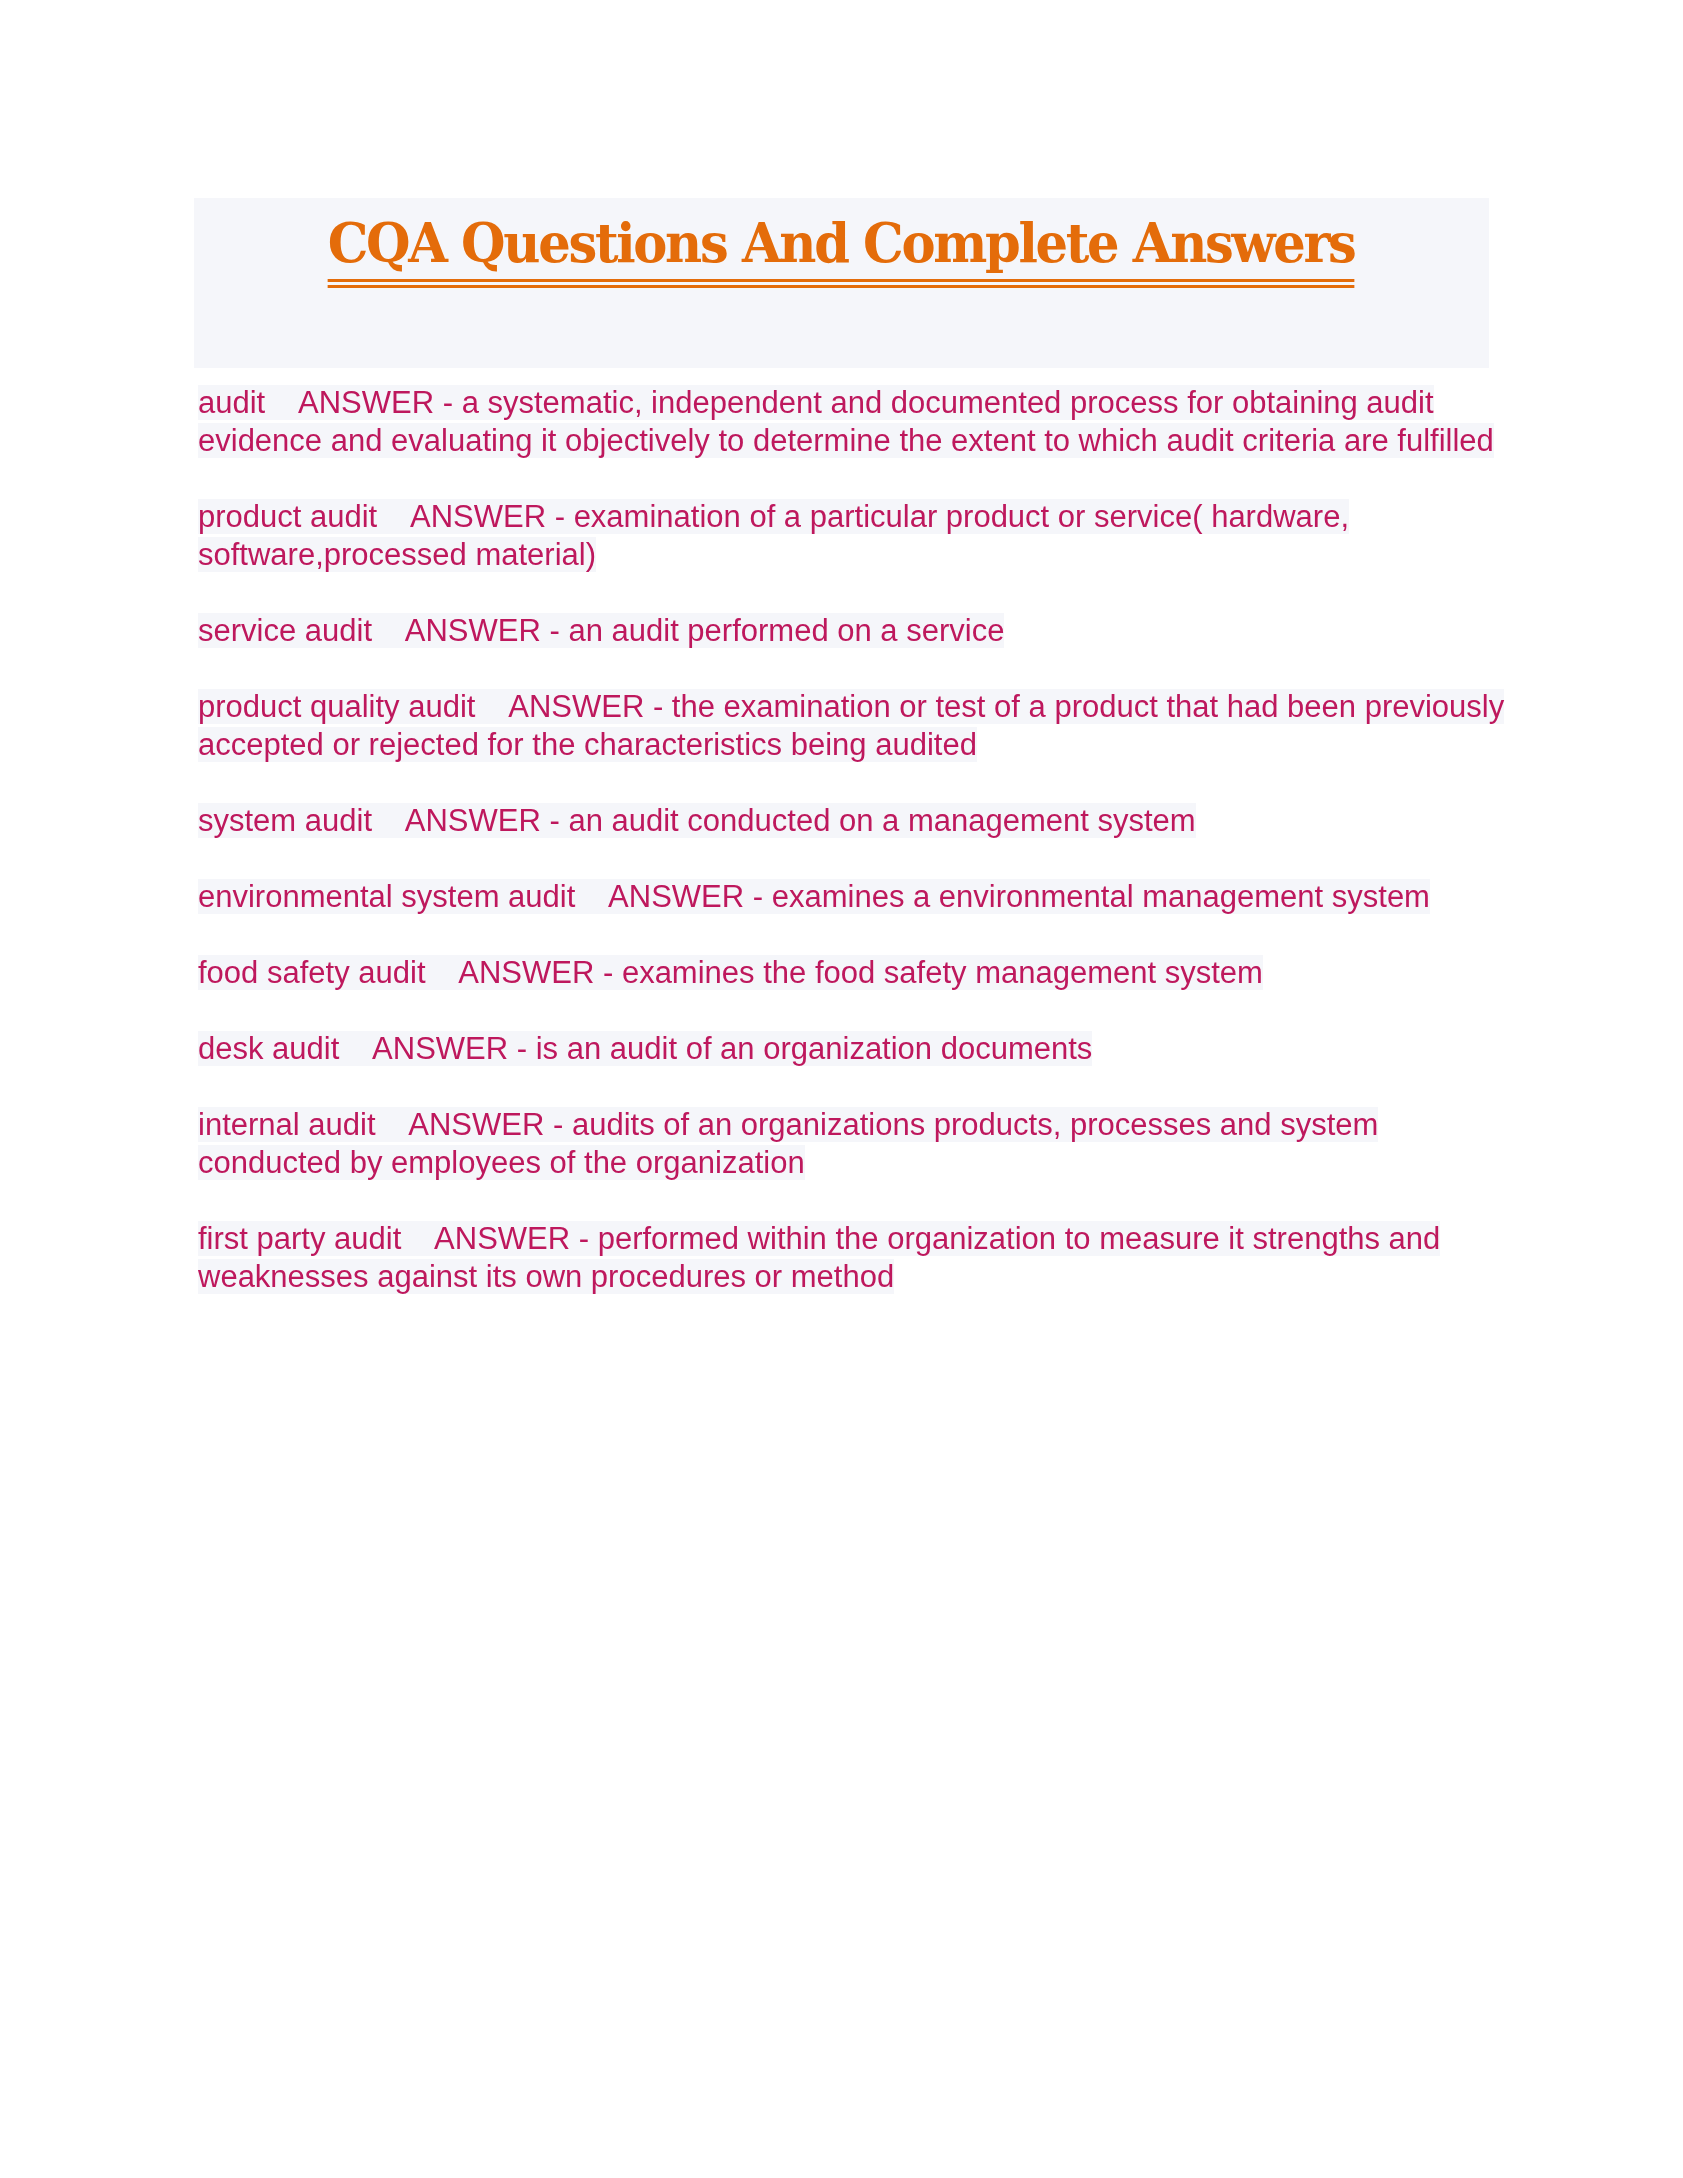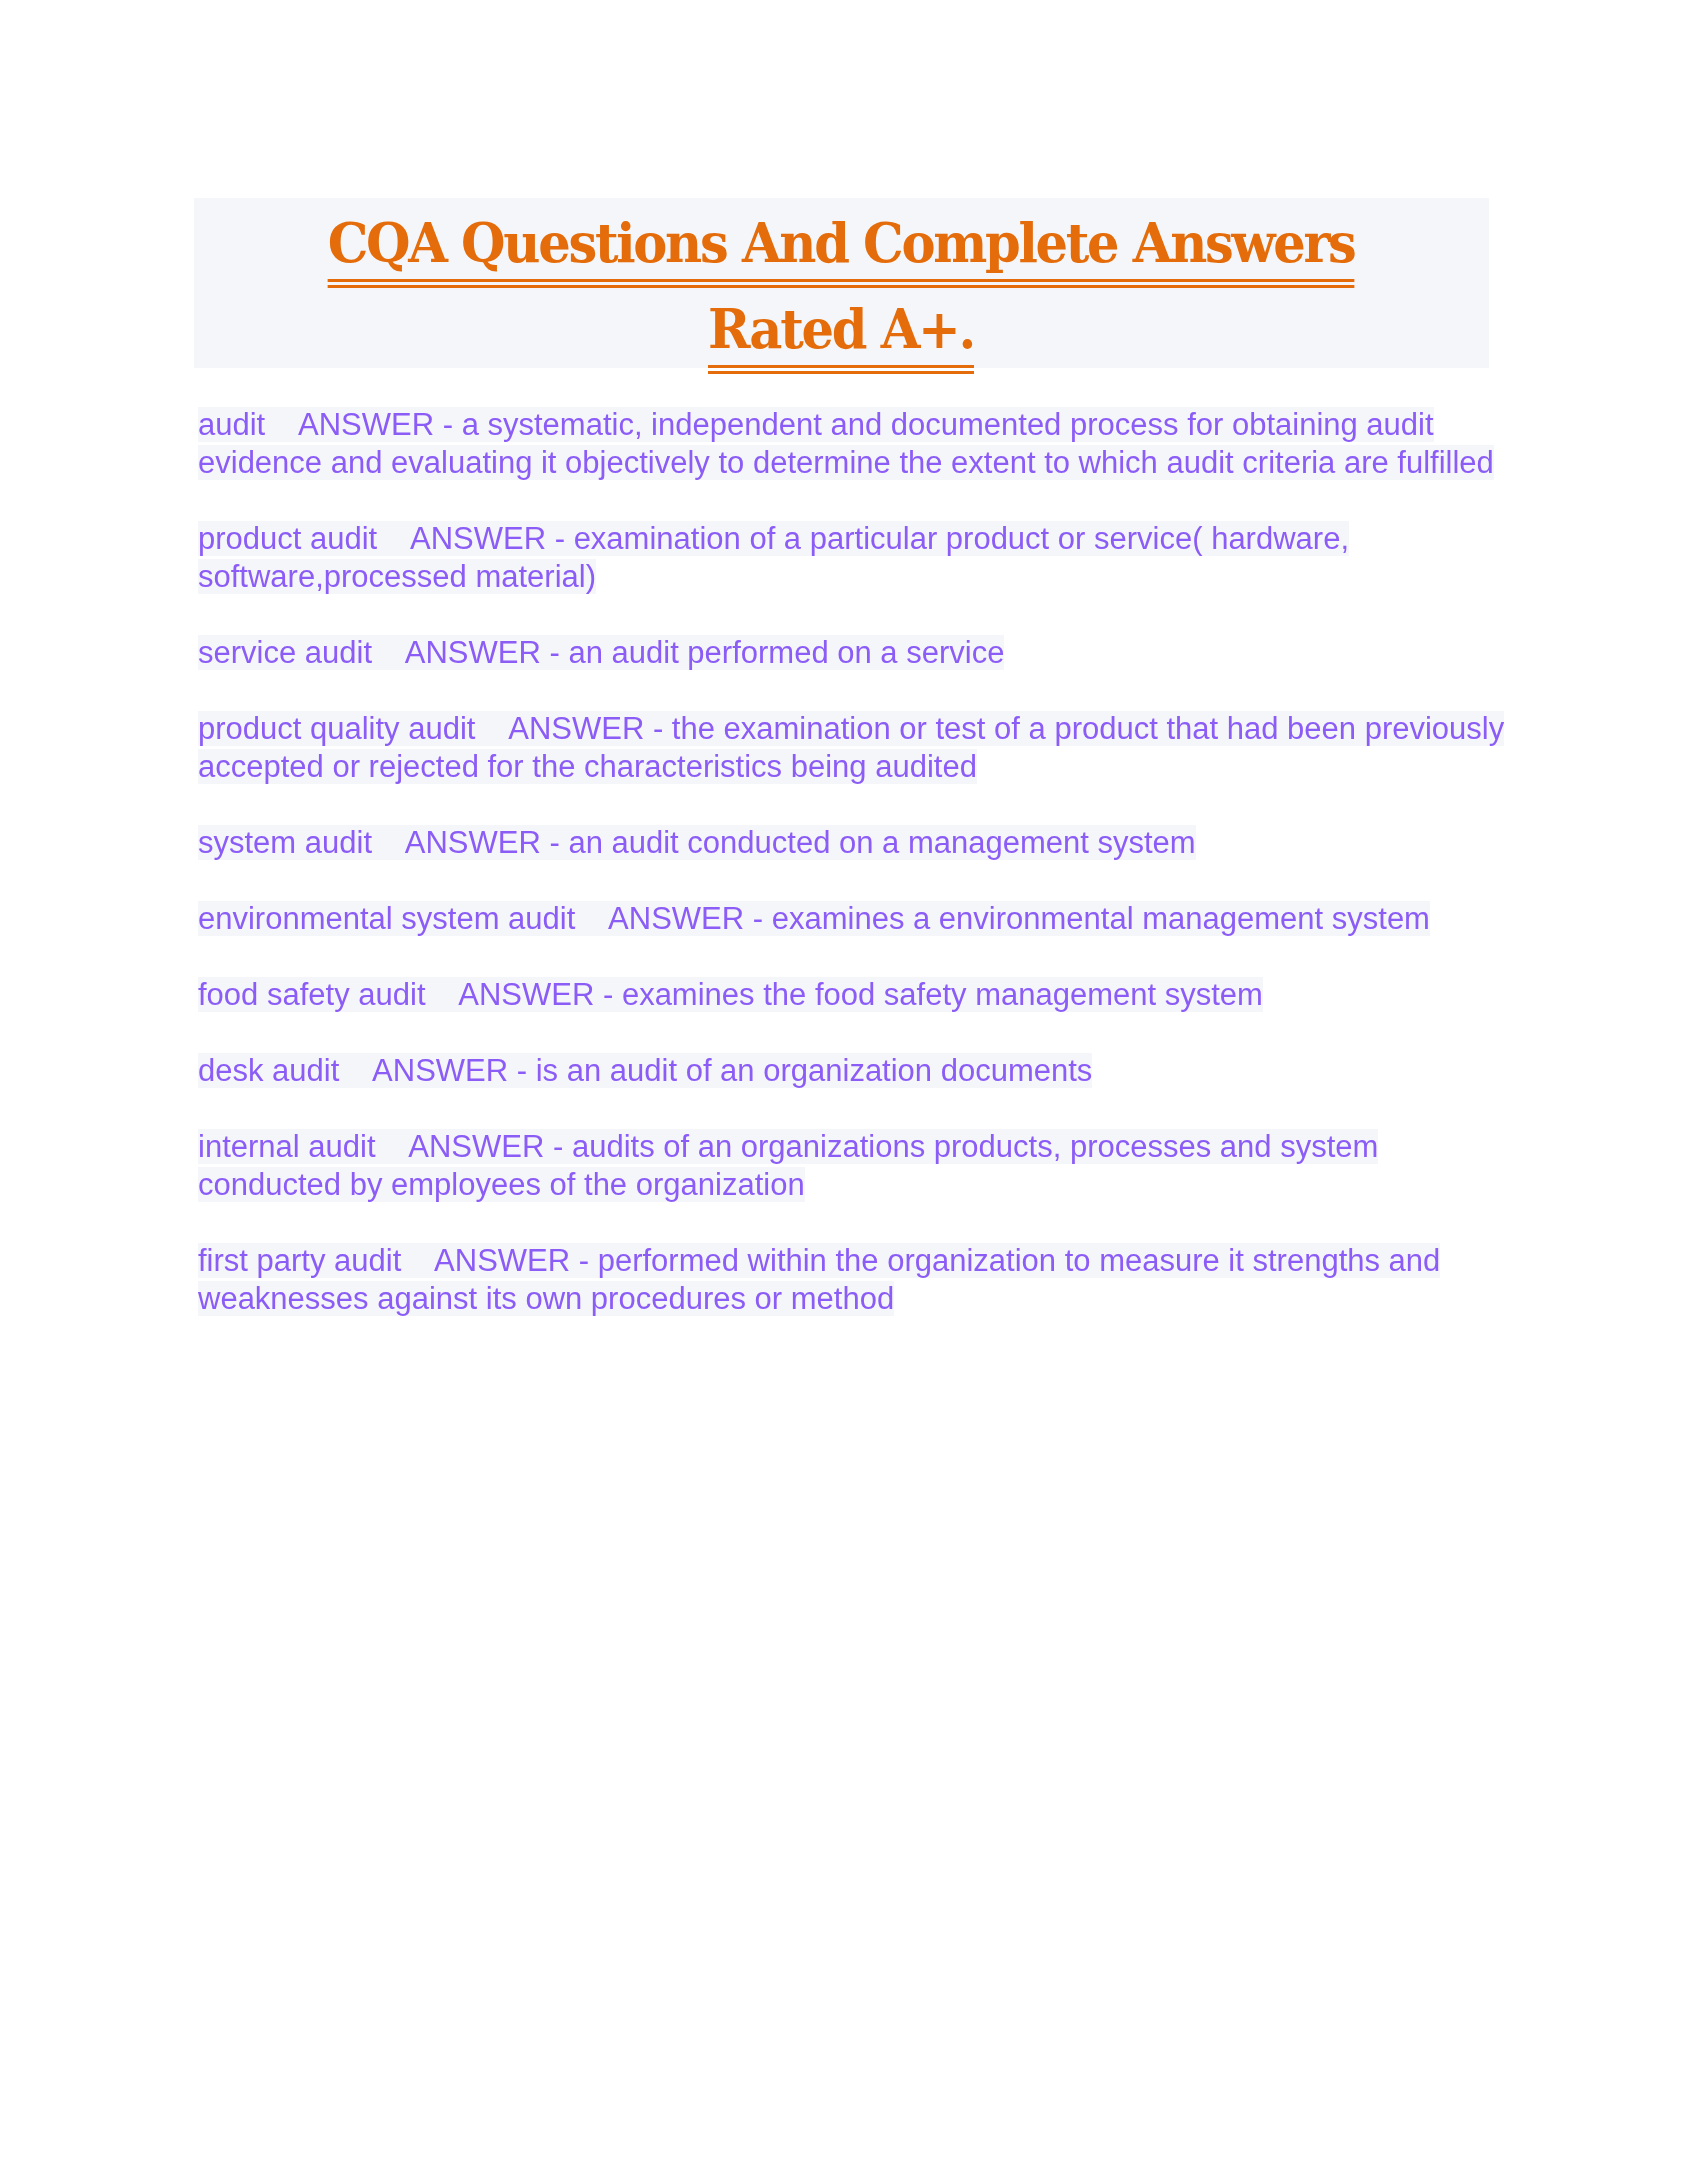--- a/index.html
+++ b/index.html
@@ -20,36 +20,35 @@
       padding-bottom: 2px;
       position: relative;
     }
     .title-line::after {
       content: ""; position: absolute; left: 0; right: 0; bottom: -9px;
       height: 3px; background: #e46c0a;
     }
     .title-line.l1 { margin-top: 10px; }
     .title-line.l2 { margin-top: 12px; }
     .content {
-      position: absolute; left: 198px; top: 406px; width: 1307px;
+      position: absolute; left: 198px; top: 384px; width: 1307px;
       font-family: "Liberation Sans", "DejaVu Sans", sans-serif;
-      font-size: 31px; line-height: 38px; color: #8b5cf6;
+      font-size: 31px; line-height: 38px; color: #be185d;
     }
     .entry { margin: 0 0 38px 0; }
     .entry span.hl { background: #f5f6fa; box-decoration-break: clone; -webkit-box-decoration-break: clone; }
     .term { }
     .sep { white-space: pre; }
   </style>
 </head>
 <body>
 
 <div class="page">
   <div class="title-box">
     <div><span class="title-line l1">CQA Questions And Complete Answers</span></div>
-    <div><span class="title-line l2">Rated A+.</span></div>
   </div>
 
   <div class="content">
     <p class="entry"><span class="hl"><span class="term">audit</span><span class="sep">    </span><span>ANSWER</span> - <span>a systematic, independent and documented process for obtaining audit evidence and evaluating it objectively to determine the extent to which audit criteria are fulfilled</span></span></p>
     <p class="entry"><span class="hl"><span class="term">product audit</span><span class="sep">    </span><span>ANSWER</span> - <span>examination of a particular product or service( hardware, software,processed material)</span></span></p>
     <p class="entry"><span class="hl"><span class="term">service audit</span><span class="sep">    </span><span>ANSWER</span> - <span>an audit performed on a service</span></span></p>
     <p class="entry"><span class="hl"><span class="term">product quality audit</span><span class="sep">    </span><span>ANSWER</span> - <span>the examination or test of a product that had been previously accepted or rejected for the characteristics being audited</span></span></p>
     <p class="entry"><span class="hl"><span class="term">system audit</span><span class="sep">    </span><span>ANSWER</span> - <span>an audit conducted on a management system</span></span></p>
     <p class="entry"><span class="hl"><span class="term">environmental system audit</span><span class="sep">    </span><span>ANSWER</span> - <span>examines a environmental management system</span></span></p>
     <p class="entry"><span class="hl"><span class="term">food safety audit</span><span class="sep">    </span><span>ANSWER</span> - <span>examines the food safety management system</span></span></p>

